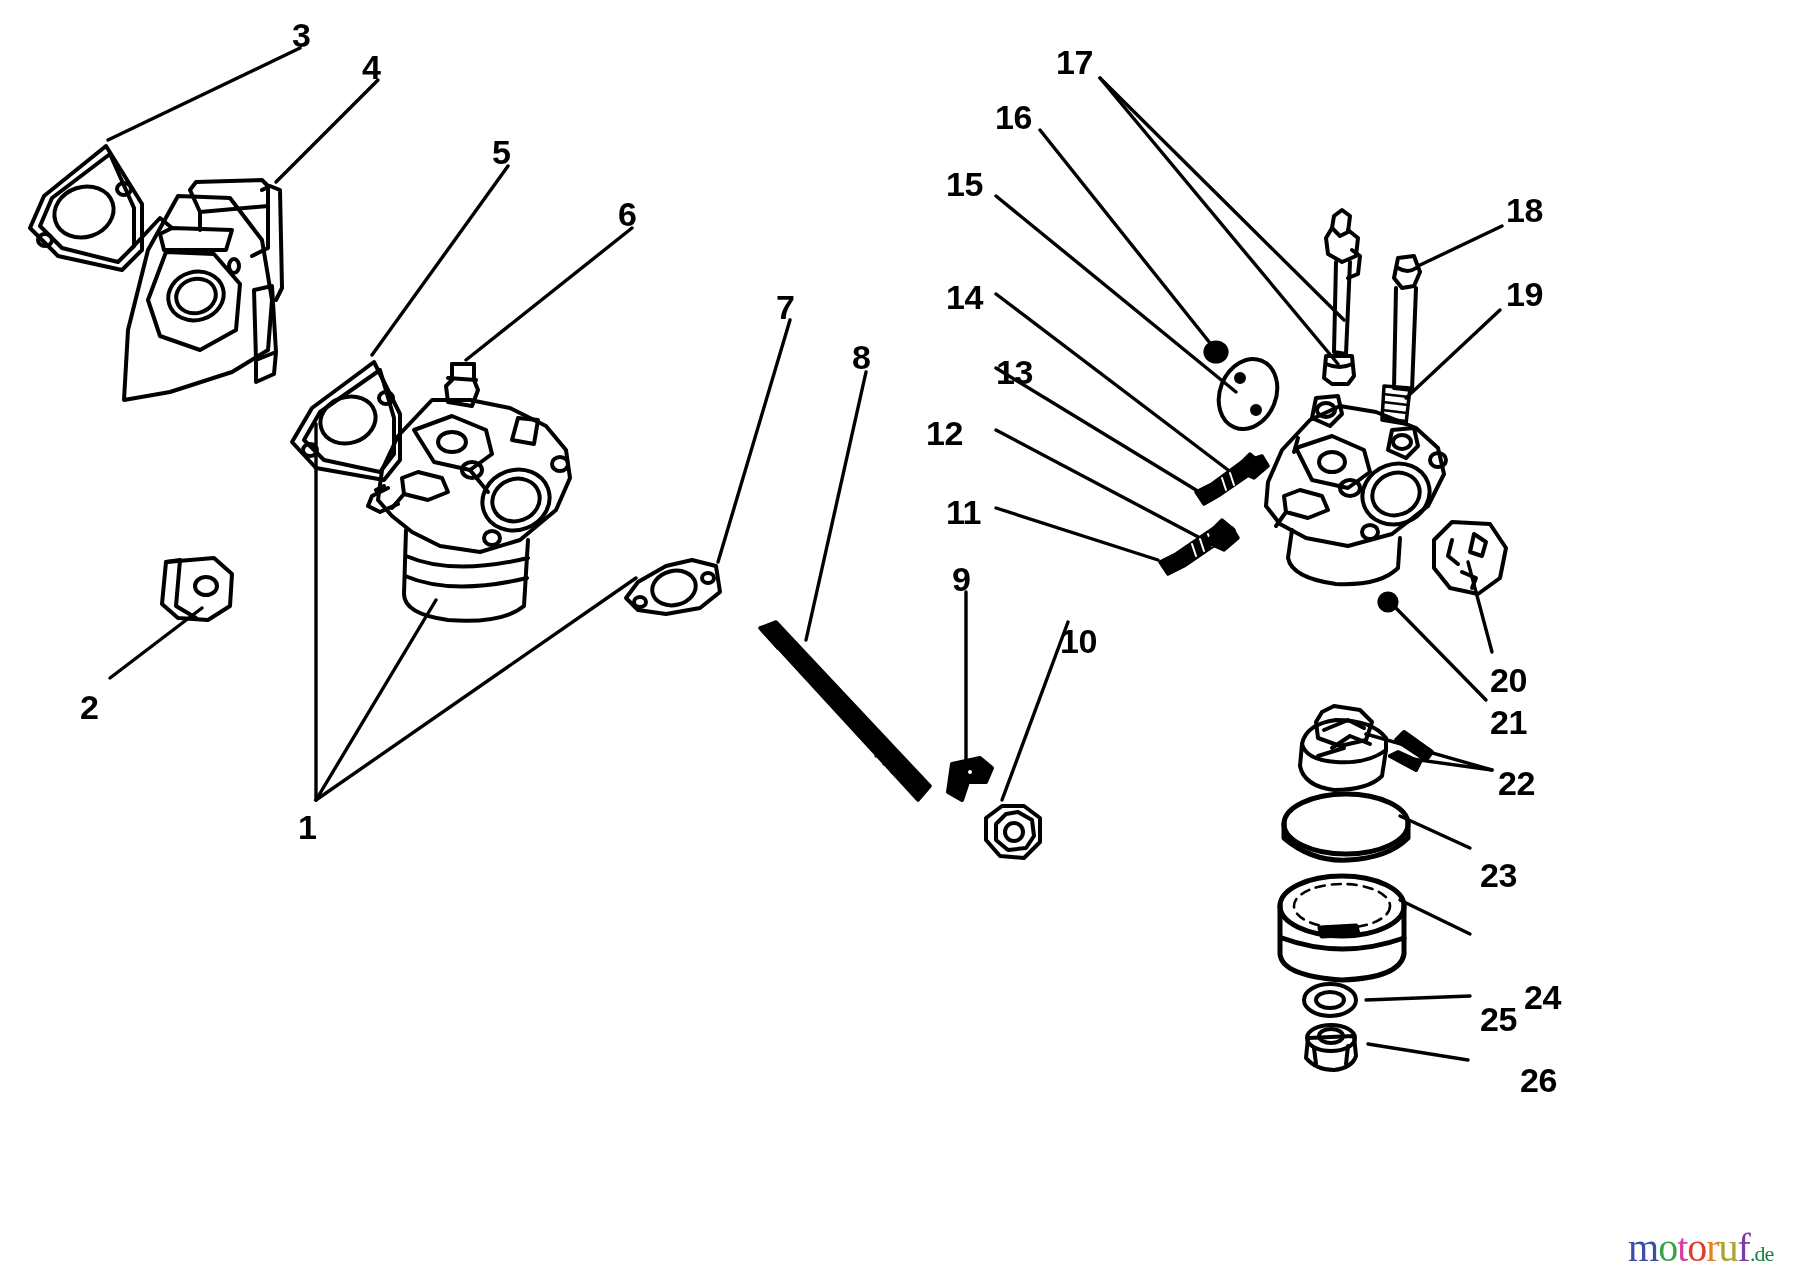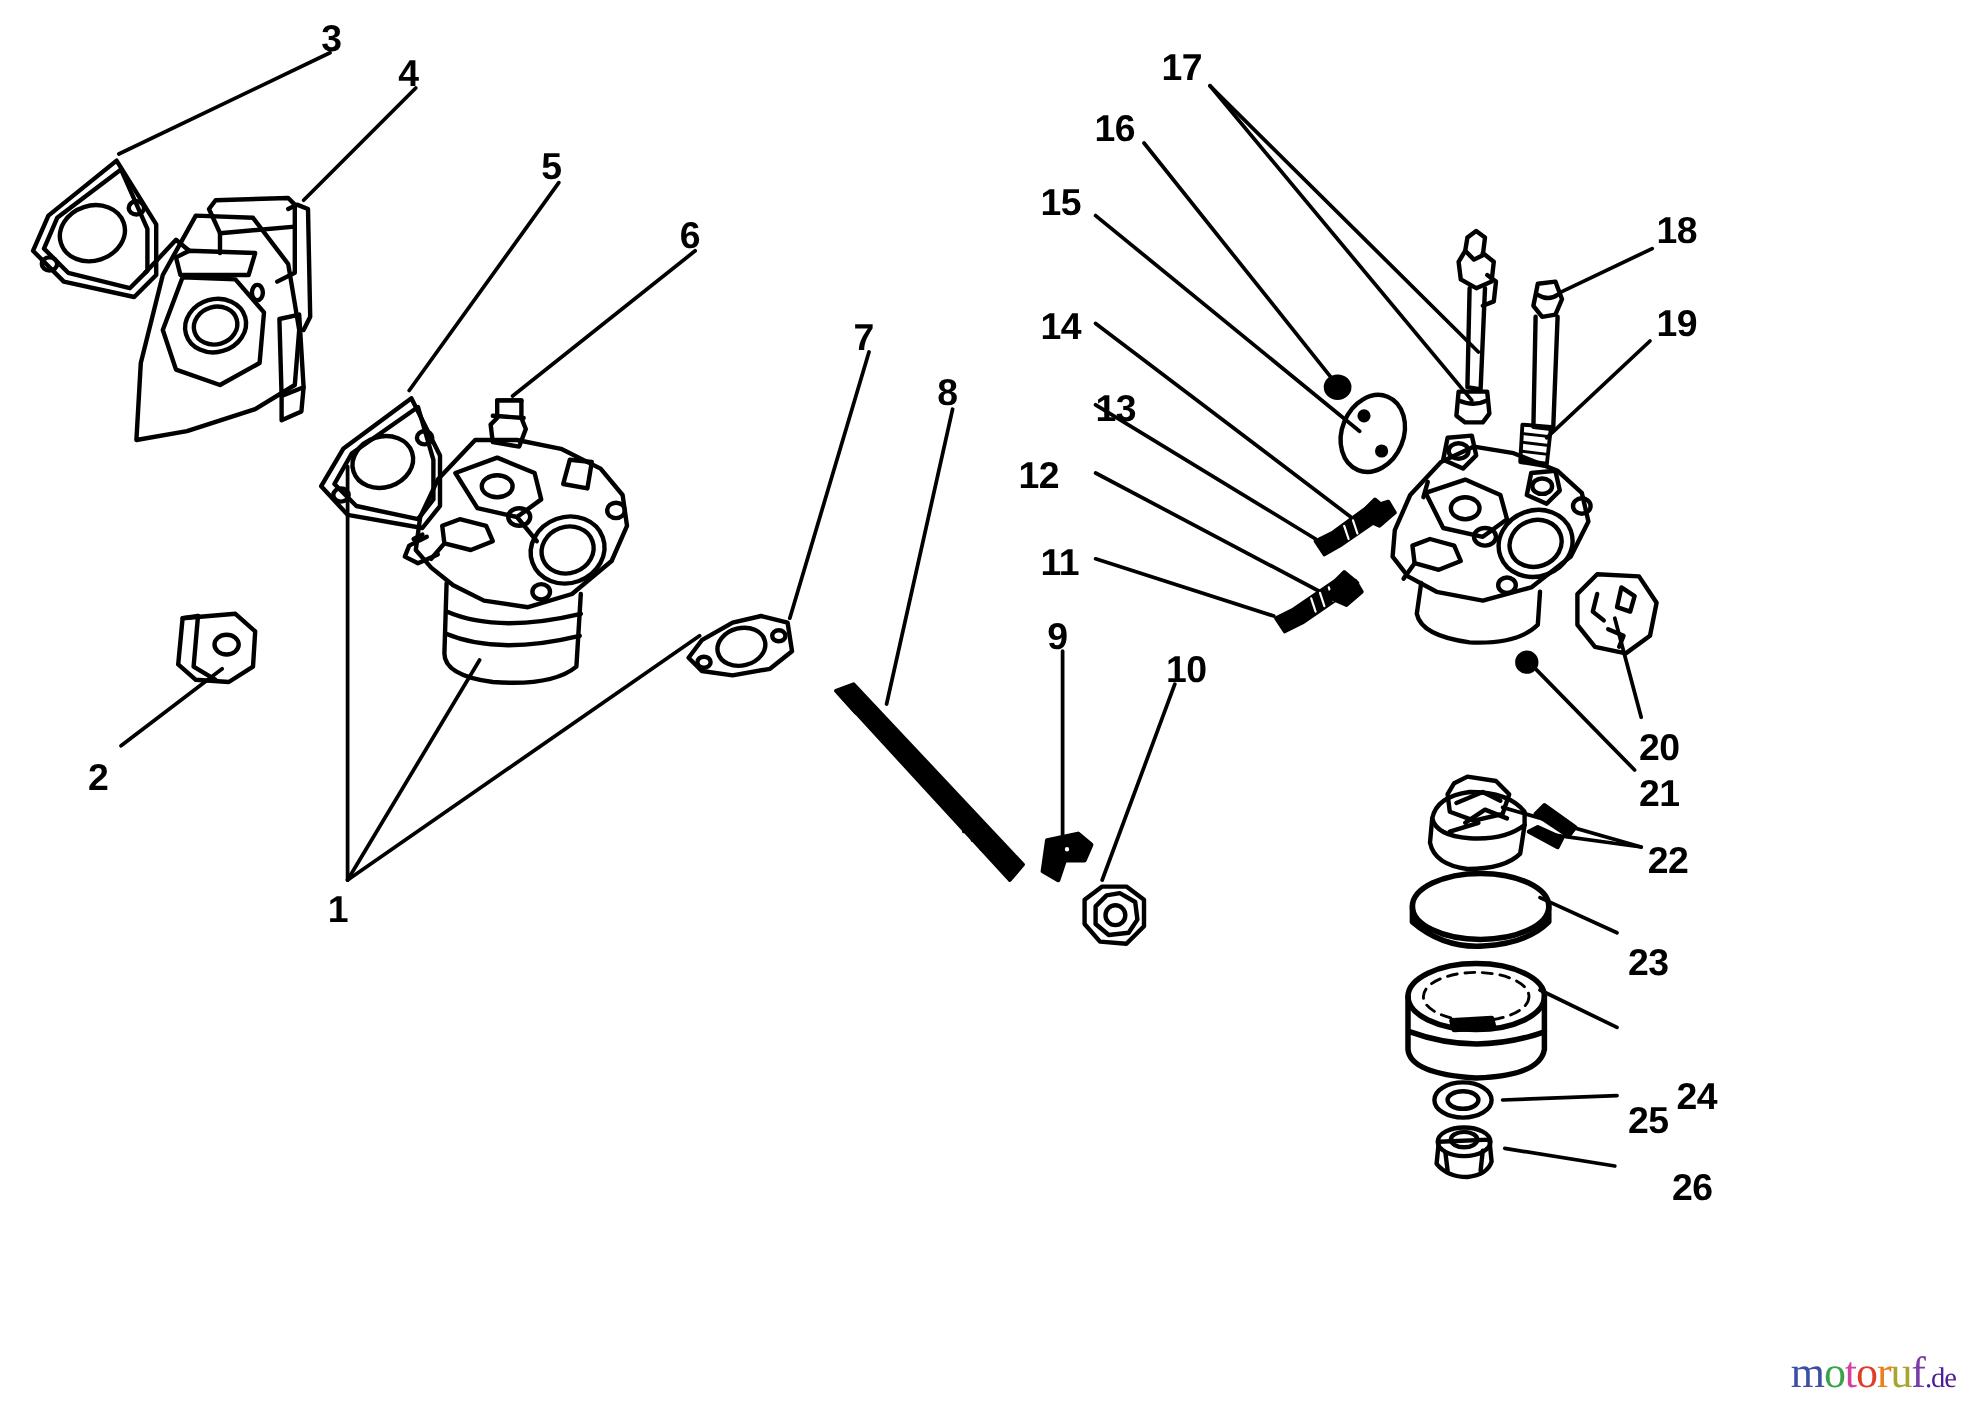--- a/index.html
+++ b/index.html
@@ -39,22 +39,22 @@
     position: absolute;
     left: 1628px;
     top: 1228px;
     font-family: "Liberation Serif", serif;
     font-size: 40px;
     line-height: 1;
     white-space: nowrap;
     letter-spacing: -1px;
   }
   #watermark .wm-suffix {
-    font-size: 26px;
-    color: #4c1d95;
+    font-size: 22px;
+    color: #15803d;
   }
 </style>
 </head>
 <body>
 
 <div id="diagram-root">
 
   <svg id="diagram-svg" viewBox="0 0 1800 1279">
     <g fill="none" stroke="#000000" stroke-width="3.2" stroke-linecap="round" stroke-linejoin="round">
 
@@ -368,21 +368,21 @@
 
   <div class="callout-label" style="left:298px; top:810px;">1</div>
   <div class="callout-label" style="left:80px;  top:690px;">2</div>
   <div class="callout-label" style="left:292px; top:18px;">3</div>
   <div class="callout-label" style="left:362px; top:50px;">4</div>
   <div class="callout-label" style="left:492px; top:135px;">5</div>
   <div class="callout-label" style="left:618px; top:197px;">6</div>
   <div class="callout-label" style="left:776px; top:290px;">7</div>
   <div class="callout-label" style="left:852px; top:340px;">8</div>
   <div class="callout-label" style="left:952px; top:562px;">9</div>
-  <div class="callout-label" style="left:1060px;top:592px;">10</div>
+  <div class="callout-label" style="left:1060px;top:624px;">10</div>
   <div class="callout-label" style="left:946px; top:495px;">11</div>
   <div class="callout-label" style="left:926px; top:416px;">12</div>
   <div class="callout-label" style="left:996px; top:355px;">13</div>
   <div class="callout-label" style="left:946px; top:280px;">14</div>
   <div class="callout-label" style="left:946px; top:167px;">15</div>
   <div class="callout-label" style="left:995px; top:100px;">16</div>
   <div class="callout-label" style="left:1056px;top:45px;">17</div>
   <div class="callout-label" style="left:1506px;top:193px;">18</div>
   <div class="callout-label" style="left:1506px;top:277px;">19</div>
   <div class="callout-label" style="left:1490px;top:663px;">20</div>

